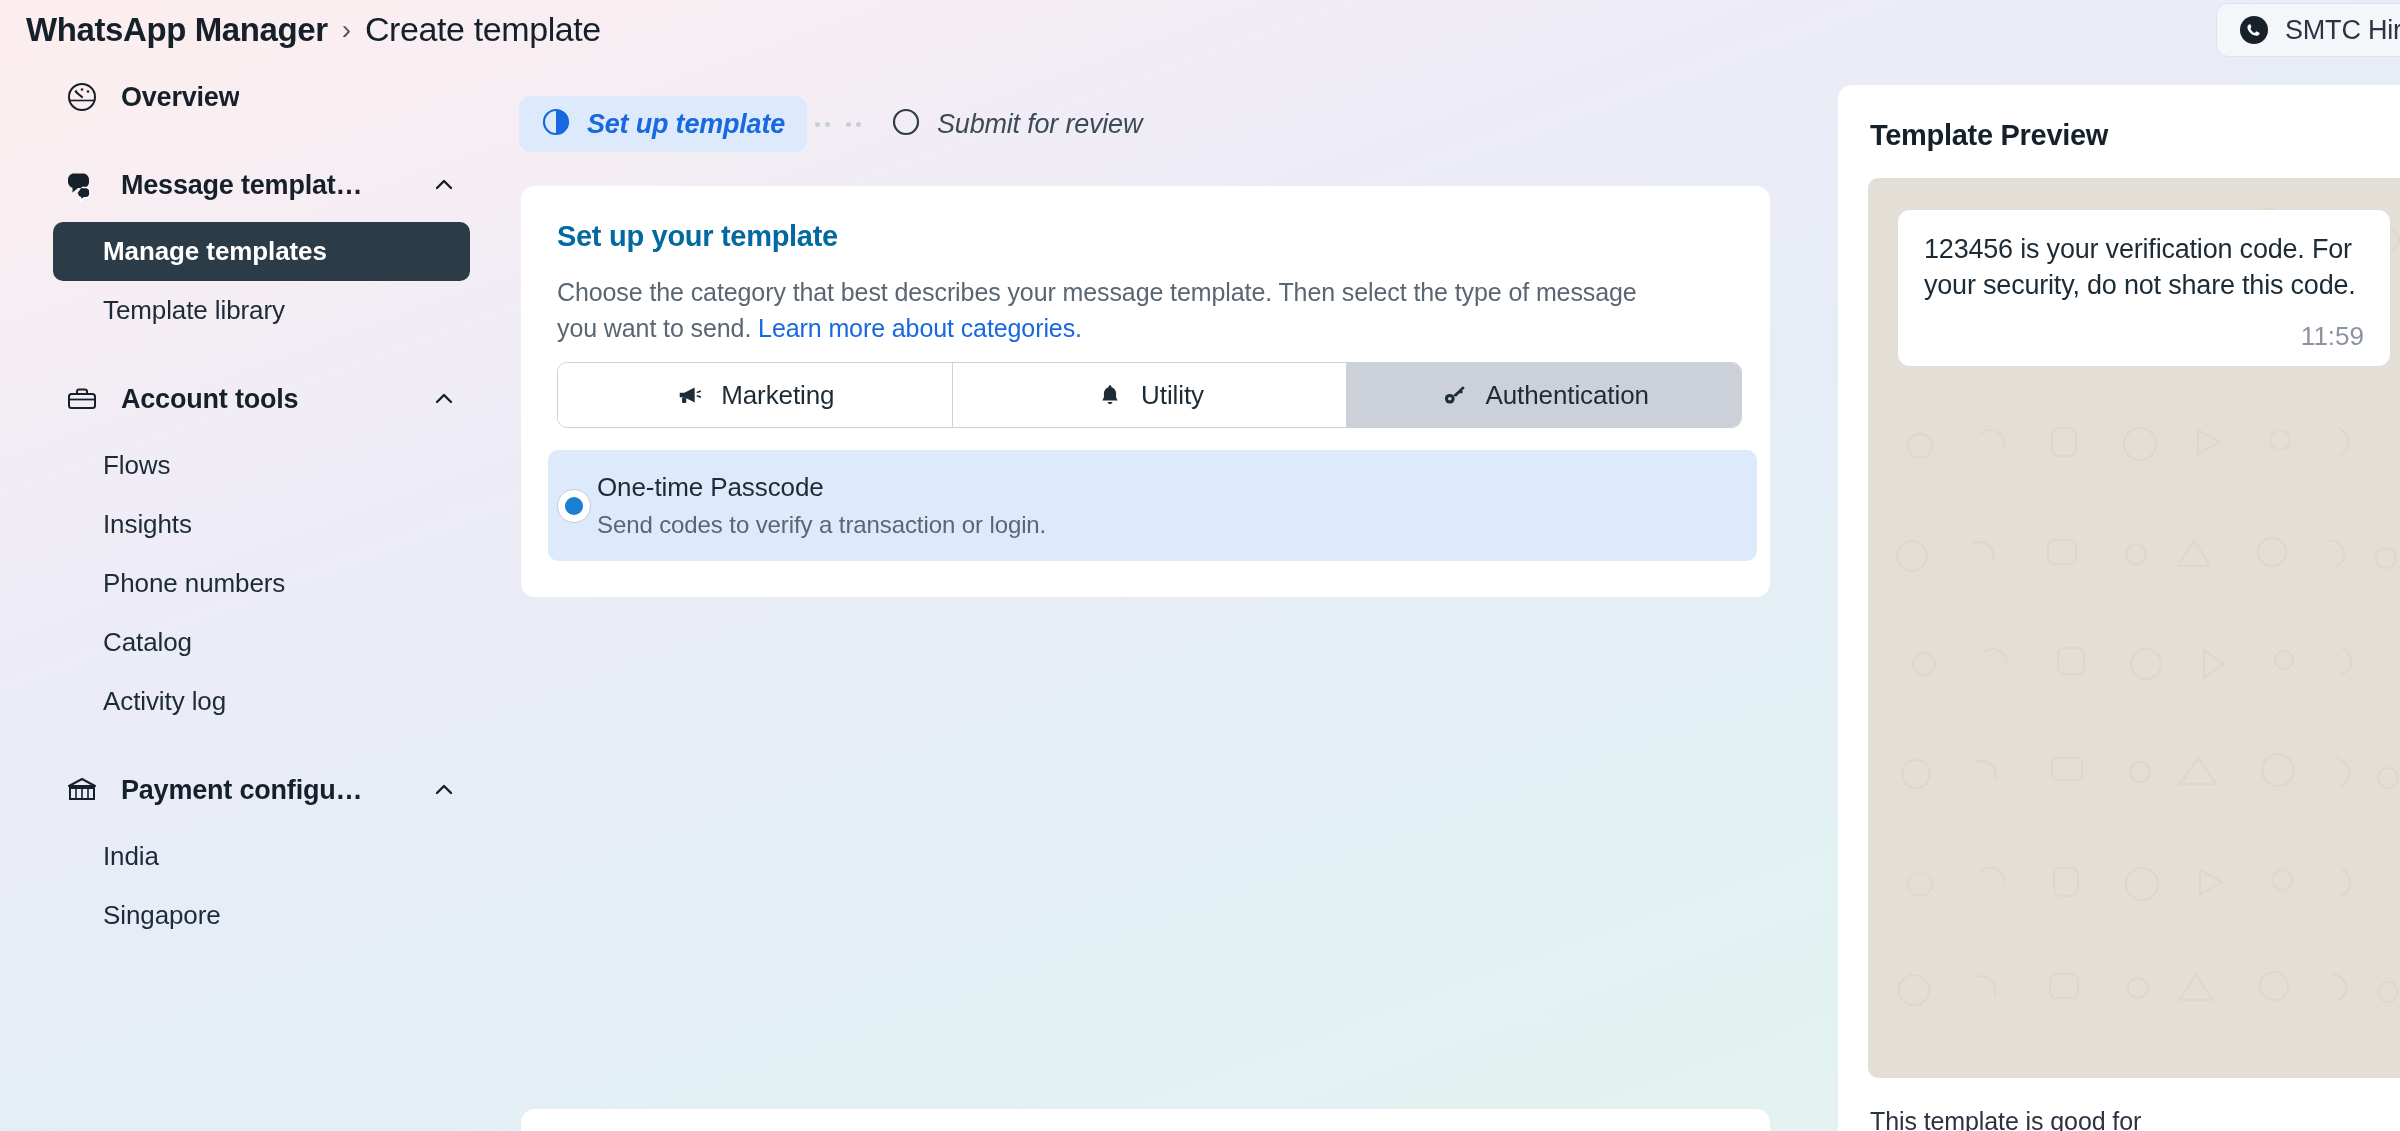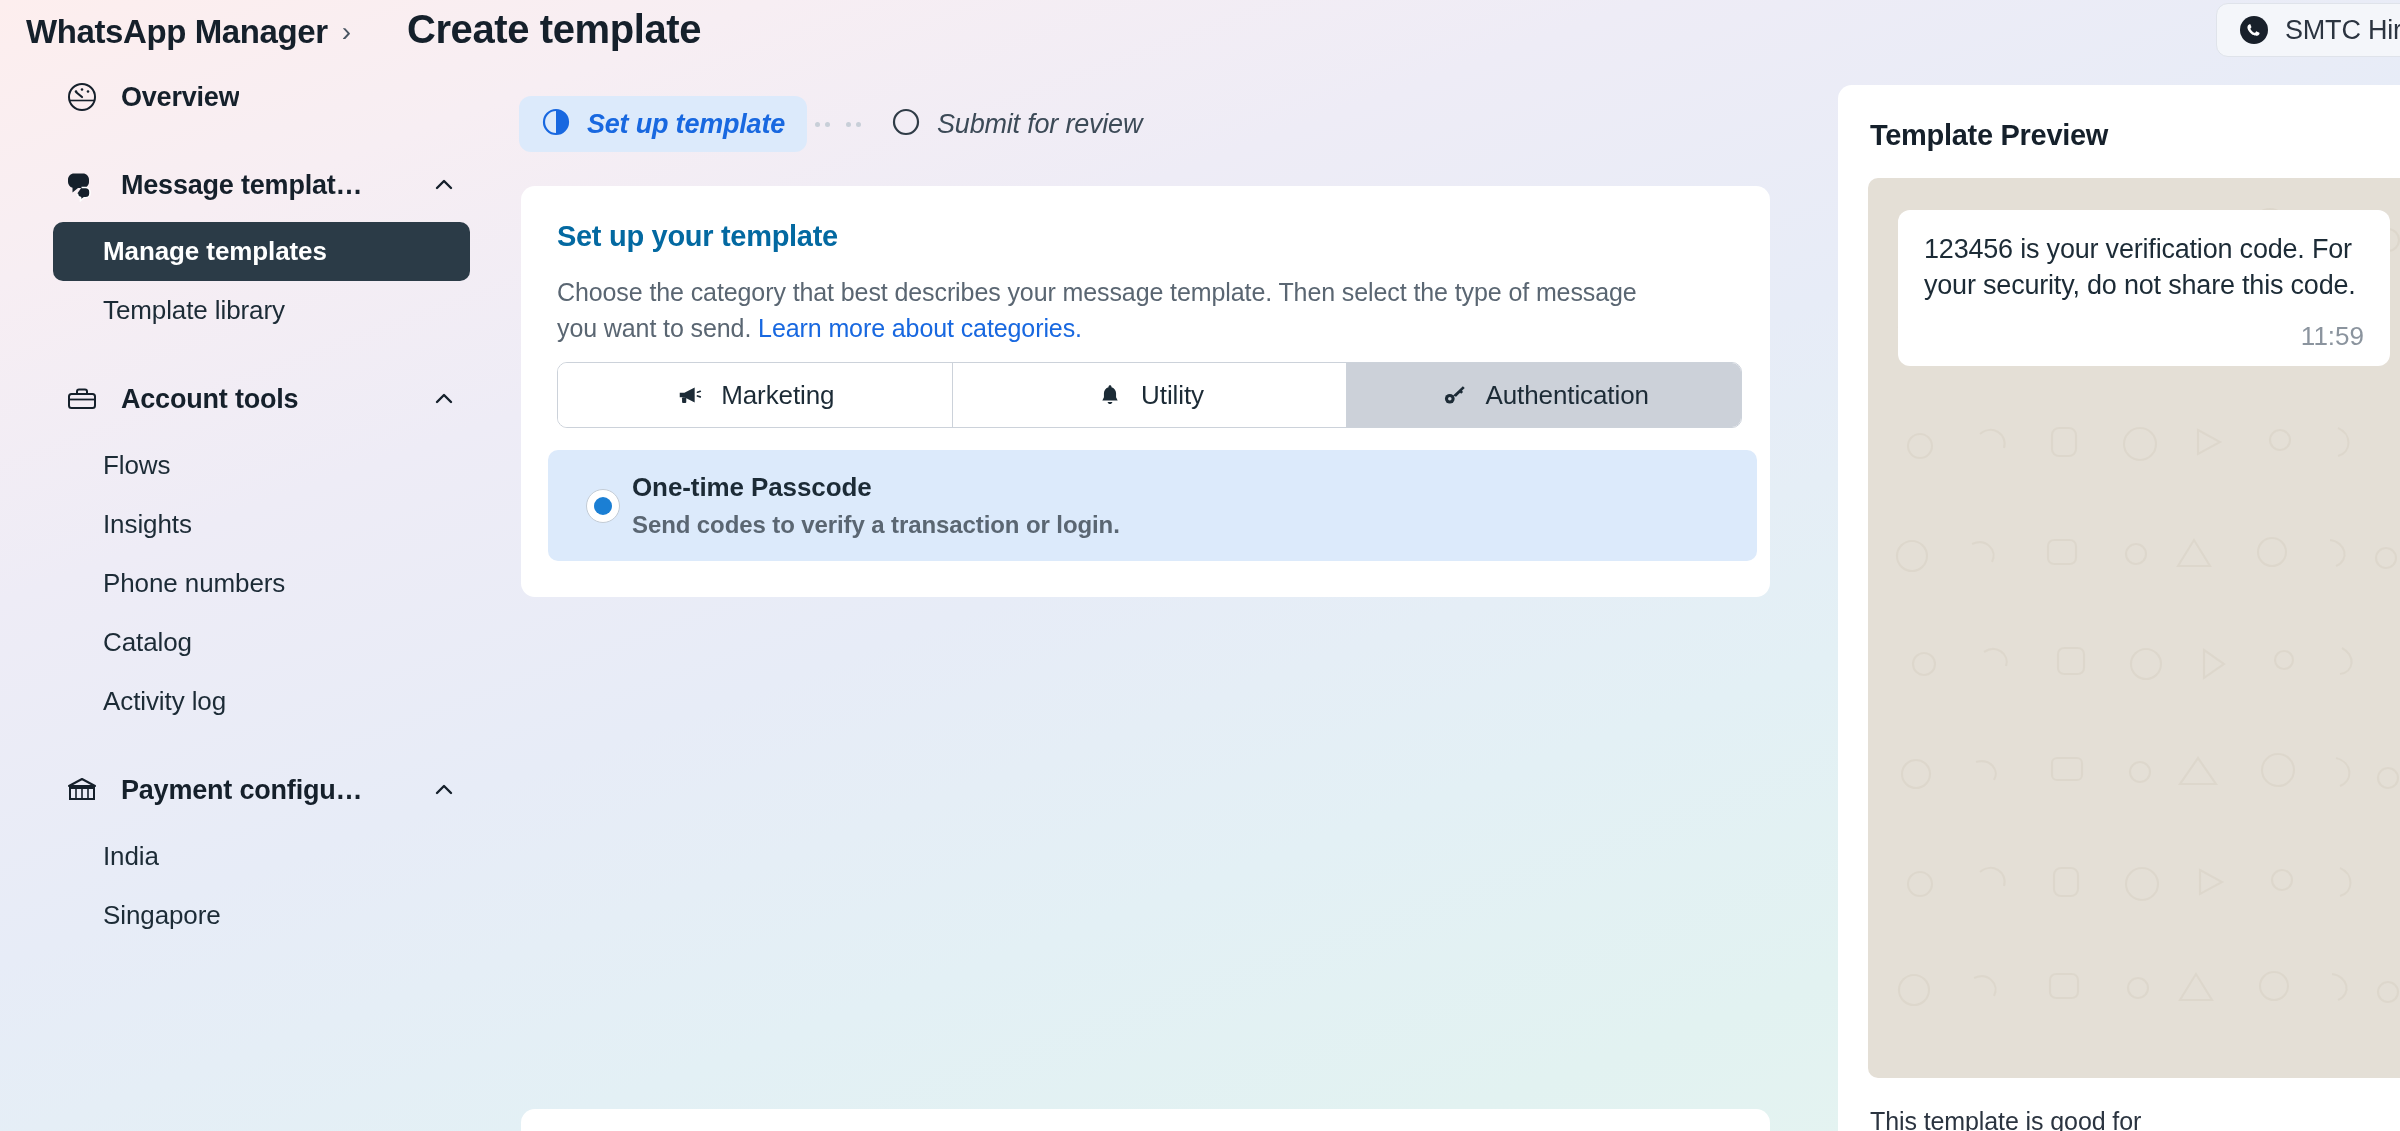--- a/index.html
+++ b/index.html
@@ -36,23 +36,22 @@
   }
   .crumb-root {
     font-size: 33px; font-weight: bold; color: #15202b;
     letter-spacing: -0.4px;
   }
   .crumb-sep {
     font-size: 28px; color: #4a5562; font-weight: 400;
     position: relative; top: -2px;
   }
   .crumb-current {
-    font-size: 40px; font-weight: bold; color: #15202b;
+    font-size: 34px; font-weight: normal; color: #15202b;
     letter-spacing: -0.4px;
-    margin-left: 42px;
   }
   .account-chip {
     position: absolute; left: 2216px; top: 3px;
     height: 54px;
     display: flex; align-items: center; gap: 16px;
     padding: 0 22px;
     background: #f4f6fa;
     border: 1px solid #dfe3ea;
     border-radius: 12px;
     white-space: nowrap;
@@ -174,28 +173,27 @@
     background: #ffffff;
     border-right: 1px solid #ccd2da;
     font-size: 26px; color: #1c2b36;
     letter-spacing: -0.1px;
   }
   .seg:last-child { border-right: none; }
   .seg.selected { background: #ccd1d9; }
   .seg-icon { width: 30px; height: 30px; display:flex; align-items:center; justify-content:center; }
 
   .option-row {
-    display: flex; align-items: center; gap: 12px;
+    display: flex; align-items: center; gap: 6px;
     margin-top: 22px;
     width: 1209px;
     background: #dceafb;
     border-radius: 10px;
-    padding: 22px 38px;
+    padding: 22px 9px;
     margin-left: -9px;
-    font-weight: bold;
   }
   .radio {
     width: 34px; height: 34px; flex: 0 0 34px;
     border-radius: 50%;
     background: #ffffff;
     border: 1px solid #c3ccd6;
     display: flex; align-items: center; justify-content: center;
   }
   .radio i {
     display: block;

